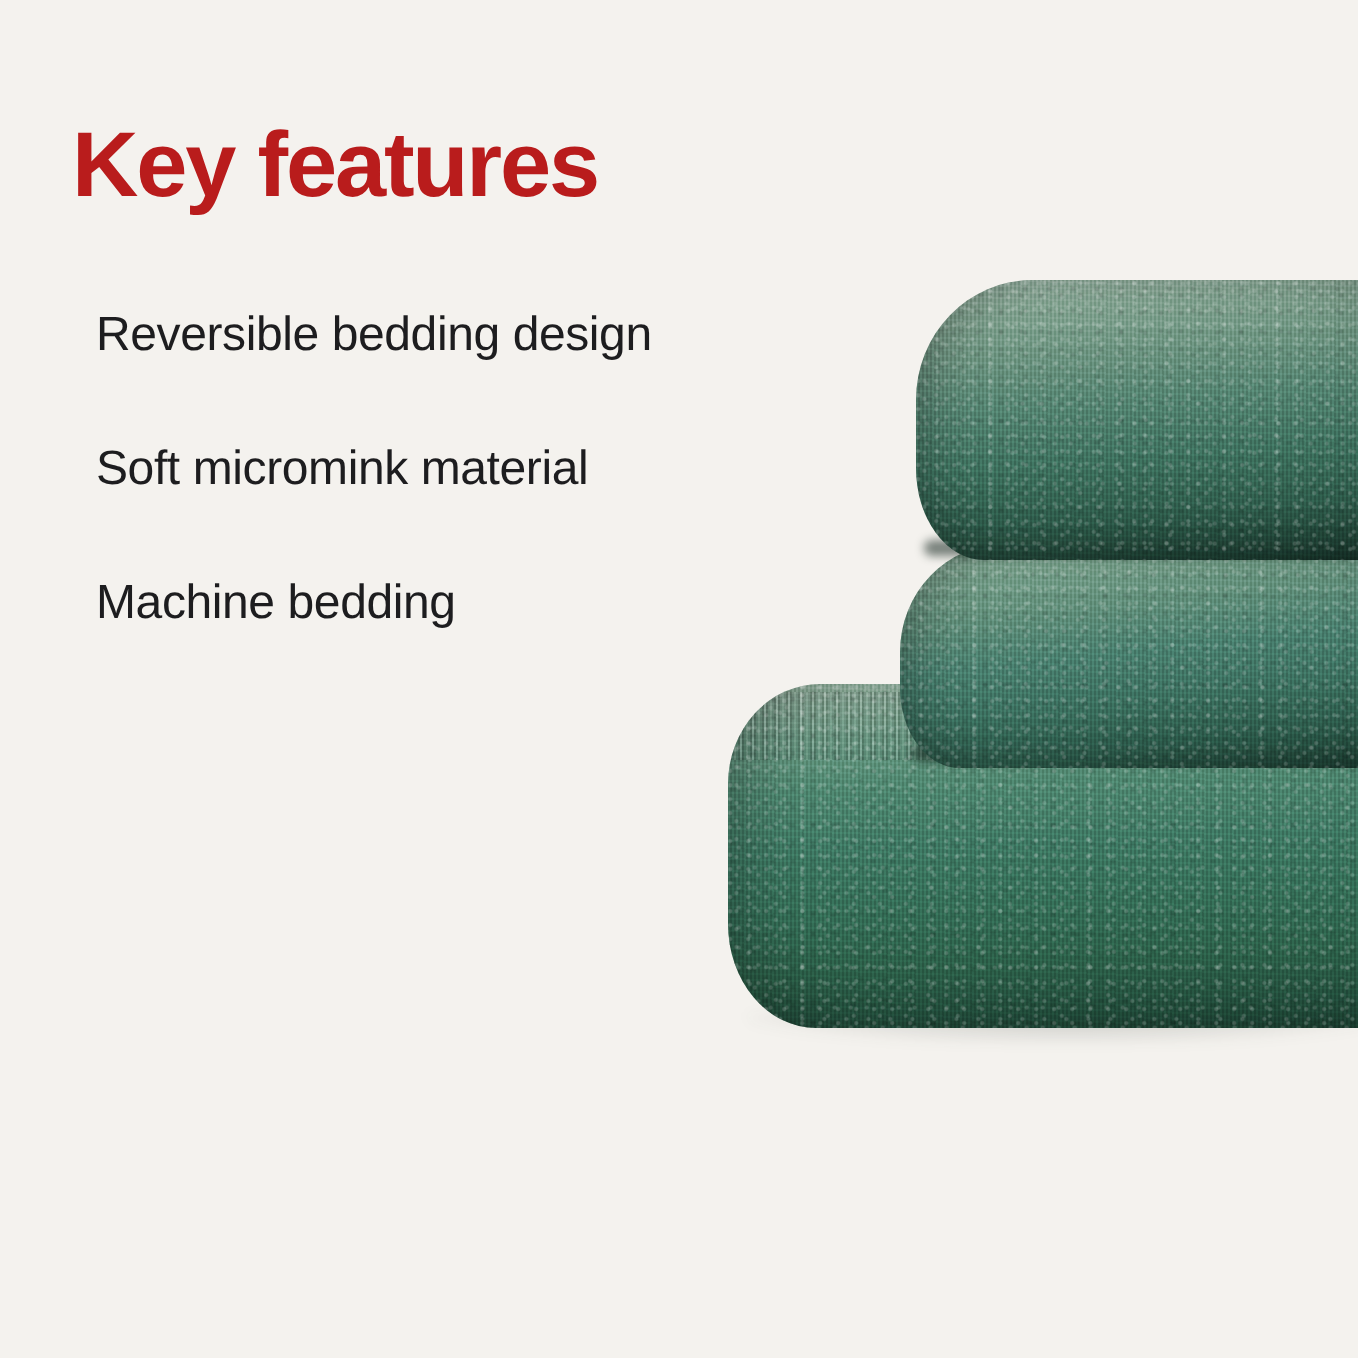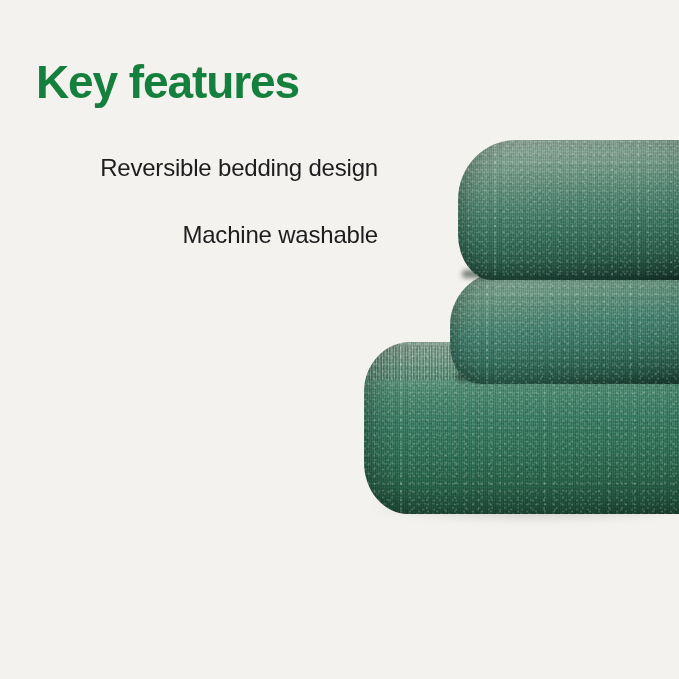--- a/index.html
+++ b/index.html
@@ -25,34 +25,33 @@
 
   
   .page-title {
     position: absolute;
     left: 36px;
     top: 22px;
     font-size: 46px;
     line-height: 58px;
     font-weight: 700;
     letter-spacing: -1.1px;
-    color: #15803d;
+    color: #b91c1c;
     white-space: nowrap;
     text-align: center;
   }
 
   .feature-list {
     position: absolute;
-    left: 18px;
+    left: 48px;
     top: 152px;
     width: 360px;
     margin: 0;
     padding: 0;
     list-style: none;
-    text-align: right;
   }
   .feature-item {
     font-size: 24px;
     line-height: 31px;
     font-weight: 400;
     color: #1d1d1f;
     letter-spacing: -0.2px;
     margin-bottom: 36px;
     white-space: pre-line;
   }
@@ -205,21 +204,22 @@
 </style>
 </head>
 <body>
 
 <div class="canvas">
 
   <h1 class="page-title">Key features</h1>
 
   <ul class="feature-list">
     <li class="feature-item">Reversible bedding design</li>
-    <li class="feature-item">Machine washable</li>
+    <li class="feature-item">Soft micromink material</li>
+    <li class="feature-item">Machine bedding</li>
   </ul>
 
   <div class="product-photo">
 
     <div class="stack-shadow"></div>
 
     <div class="blanket blanket-bottom">
       <div class="rib-band"></div>
       <div class="nap"></div>
       <div class="speckle"></div>

